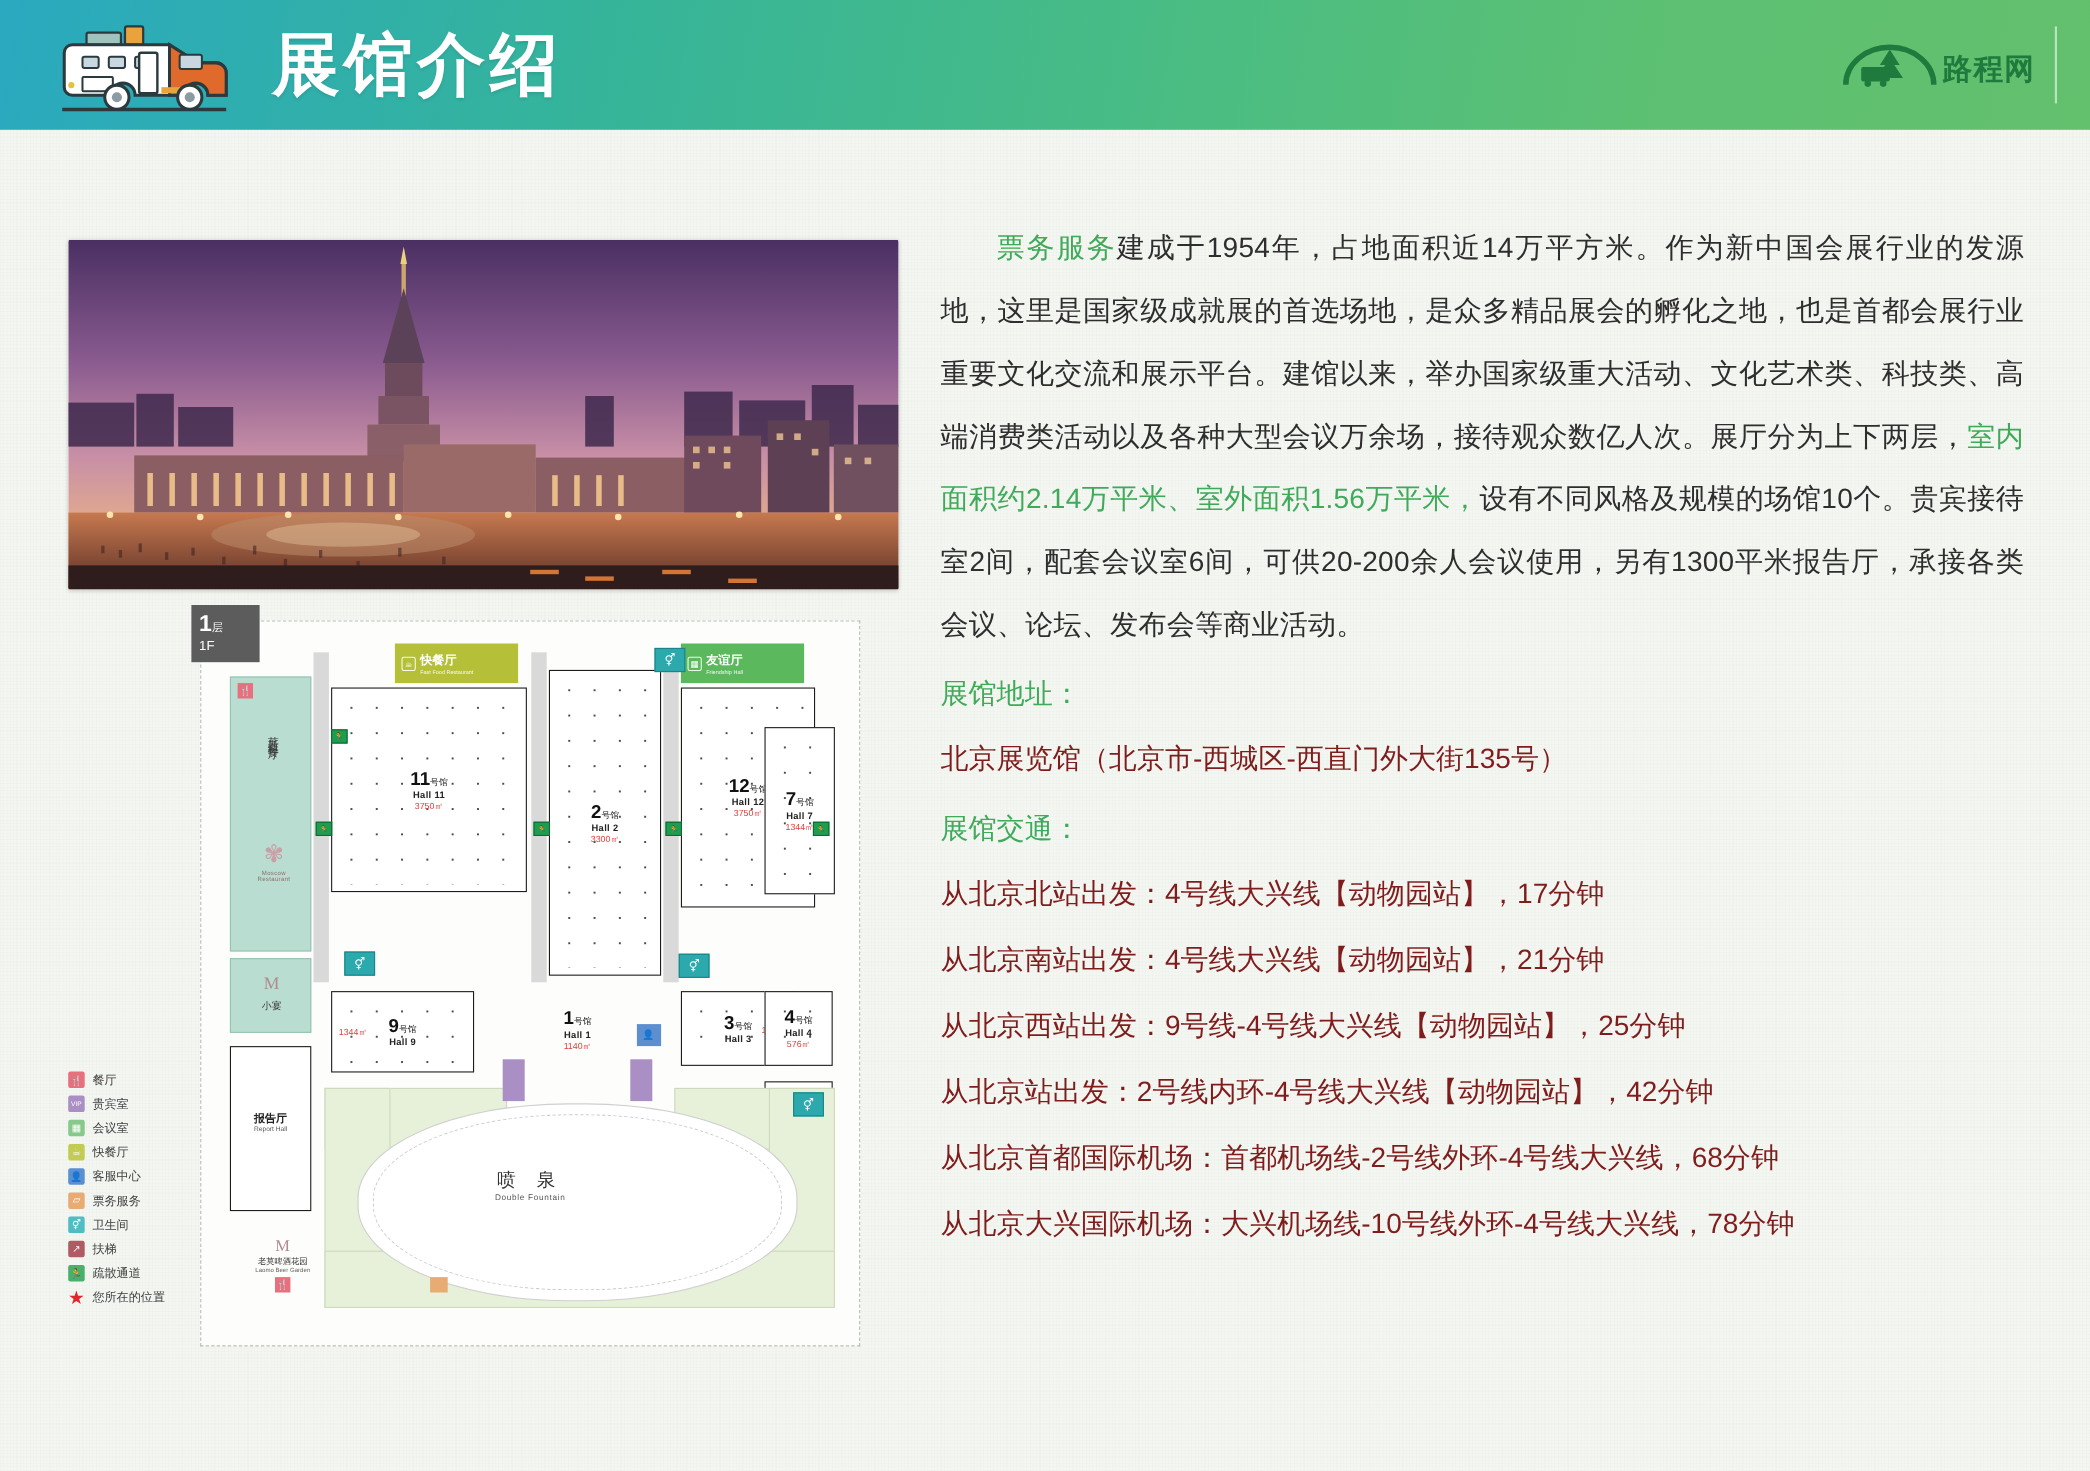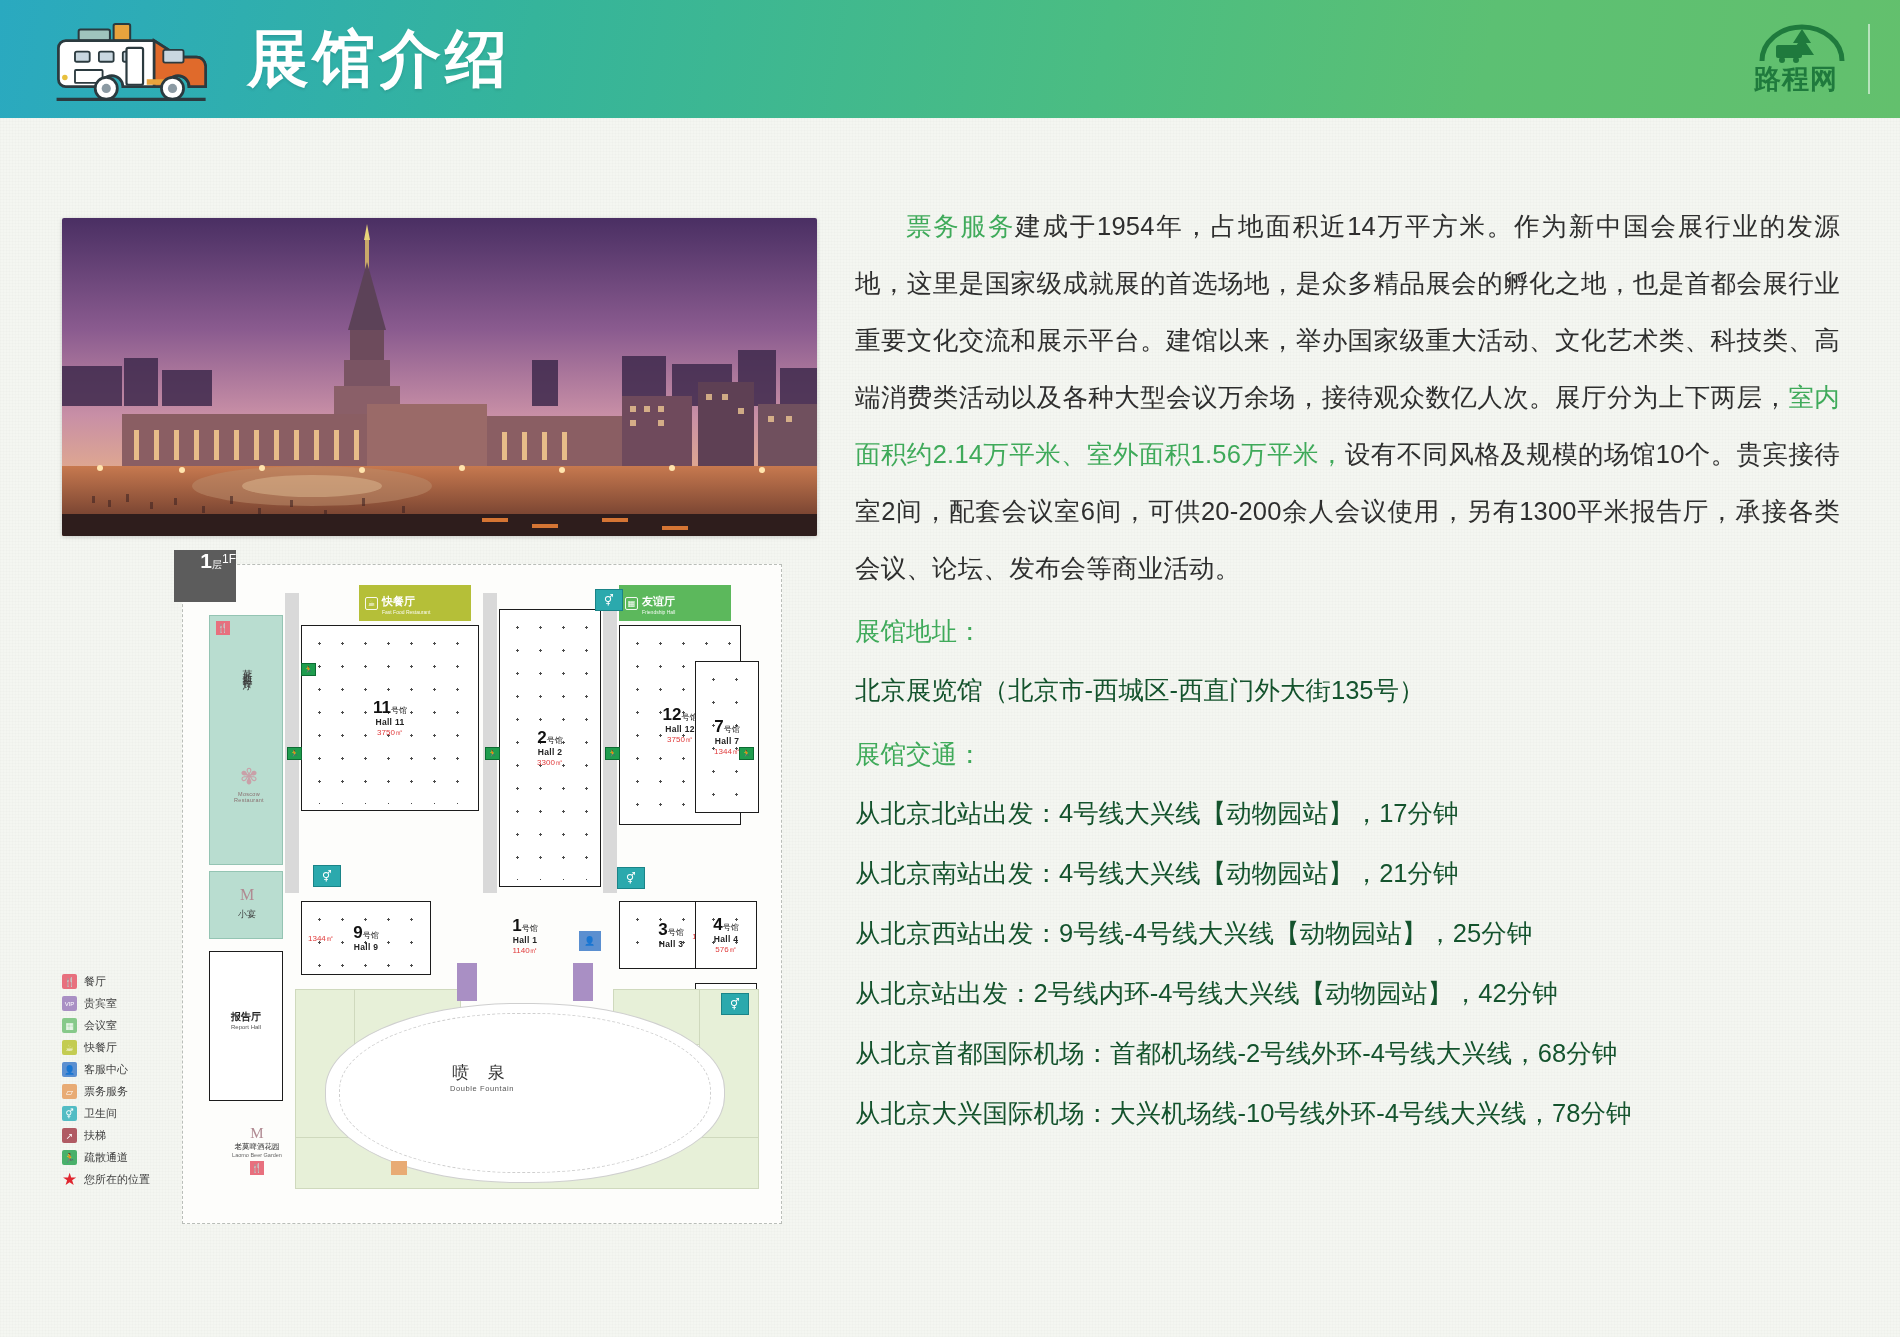--- a/index.html
+++ b/index.html
@@ -27,21 +27,21 @@
   }
   .header-title{
     color:#ffffff; font-size:62px; font-weight:bold; letter-spacing:4px;
     margin-left:28px; text-shadow:0 2px 3px rgba(0,0,0,.10);
     font-family:"Liberation Sans","DejaVu Sans",sans-serif;
   }
   .rv-icon{ margin-left:34px; width:185px; height:92px; }
   .header-right{
     margin-left:auto; margin-right:30px; display:flex; align-items:center; gap:18px;
   }
-  .logo-lucheng{ display:flex; flex-direction:column; align-items:flex-start;font-family:Liberation Mono, monospace; }
+  .logo-lucheng{ display:flex; align-items:flex-end;font-family:Liberation Mono, monospace; }
   .logo-divider{ width:2px; height:70px; background:rgba(255,255,255,.55); }
   .logo-expo{ display:flex; flex-direction:column; align-items:center; }
   .expo-text{ color:#fff; font-size:23px; font-weight:bold; letter-spacing:2px; display:flex; align-items:center; gap:6px; margin-top:2px;}
   .expo-x{ color:#cfe05a; font-size:20px; font-weight:bold; }
 
   
   .content{ position:absolute; top:118px; left:0; width:1900px; height:1219px; z-index:2; }
 
   .left-col{ position:absolute; left:62px; top:100px; width:760px; }
   .right-col{ position:absolute; left:855px; top:80px; width:985px; }
@@ -57,21 +57,21 @@
   .map-wrap{
     position:relative; width:755px; height:680px; margin-top:8px;
   }
   .map-frame{
     position:absolute; left:120px; top:20px; width:600px; height:660px;
     border:1.5px dashed #b9bdb8; background:#fdfdfb;
   }
   .floor-badge{
     position:absolute; left:112px; top:6px; width:62px; height:52px;
     background:#5c5c5c; color:#fff; z-index:5;
-    display:flex; justify-content:flex-end; padding-left:7px;
+    display:flex; flex-direction:column; justify-content:center; padding-left:7px;
   }
   .floor-badge .fb1{ font-size:21px; font-weight:bold; line-height:1; }
   .floor-badge .fb1 small{ font-size:10px; font-weight:normal; }
   .floor-badge .fb2{ font-size:12px; line-height:1.2; margin-top:2px; }
 
   .hall{
     position:absolute; background:#fff; border:1.6px solid #1c1c1c;
   }
   .hall .dots{
     position:absolute; inset:6px;
@@ -129,21 +129,21 @@
                color:#fff; font-size:9px; border-radius:2px; flex:0 0 auto;}
   .legend-txt{ font-size:11px; color:#3d3d3d; }
 
   
   .para{
     font-size:25.5px; line-height:57px; color:#2e2e2e; text-align:justify;
     text-indent:2em; letter-spacing:.2px;
   }
   .hl{ color:#3faa5a; }
   .section-head{ font-size:25.5px; color:#3faa5a; line-height:57px; margin-top:6px;}
-  .line{ font-size:25.5px; color:#14532d; line-height:60px; }
+  .line{ font-size:25.5px; color:#7f1d1d; line-height:60px; }
   .t-block{ margin-top:2px; }
 </style>
 </head>
 <body>
 
 <div class="header">
 
   <span class="rv-icon">
     <svg viewBox="0 0 200 100" width="185" height="92">
       <rect x="48" y="18" width="34" height="12" rx="2" fill="#9fc4bd" stroke="#2b3a3f" stroke-width="2.2"></rect>

